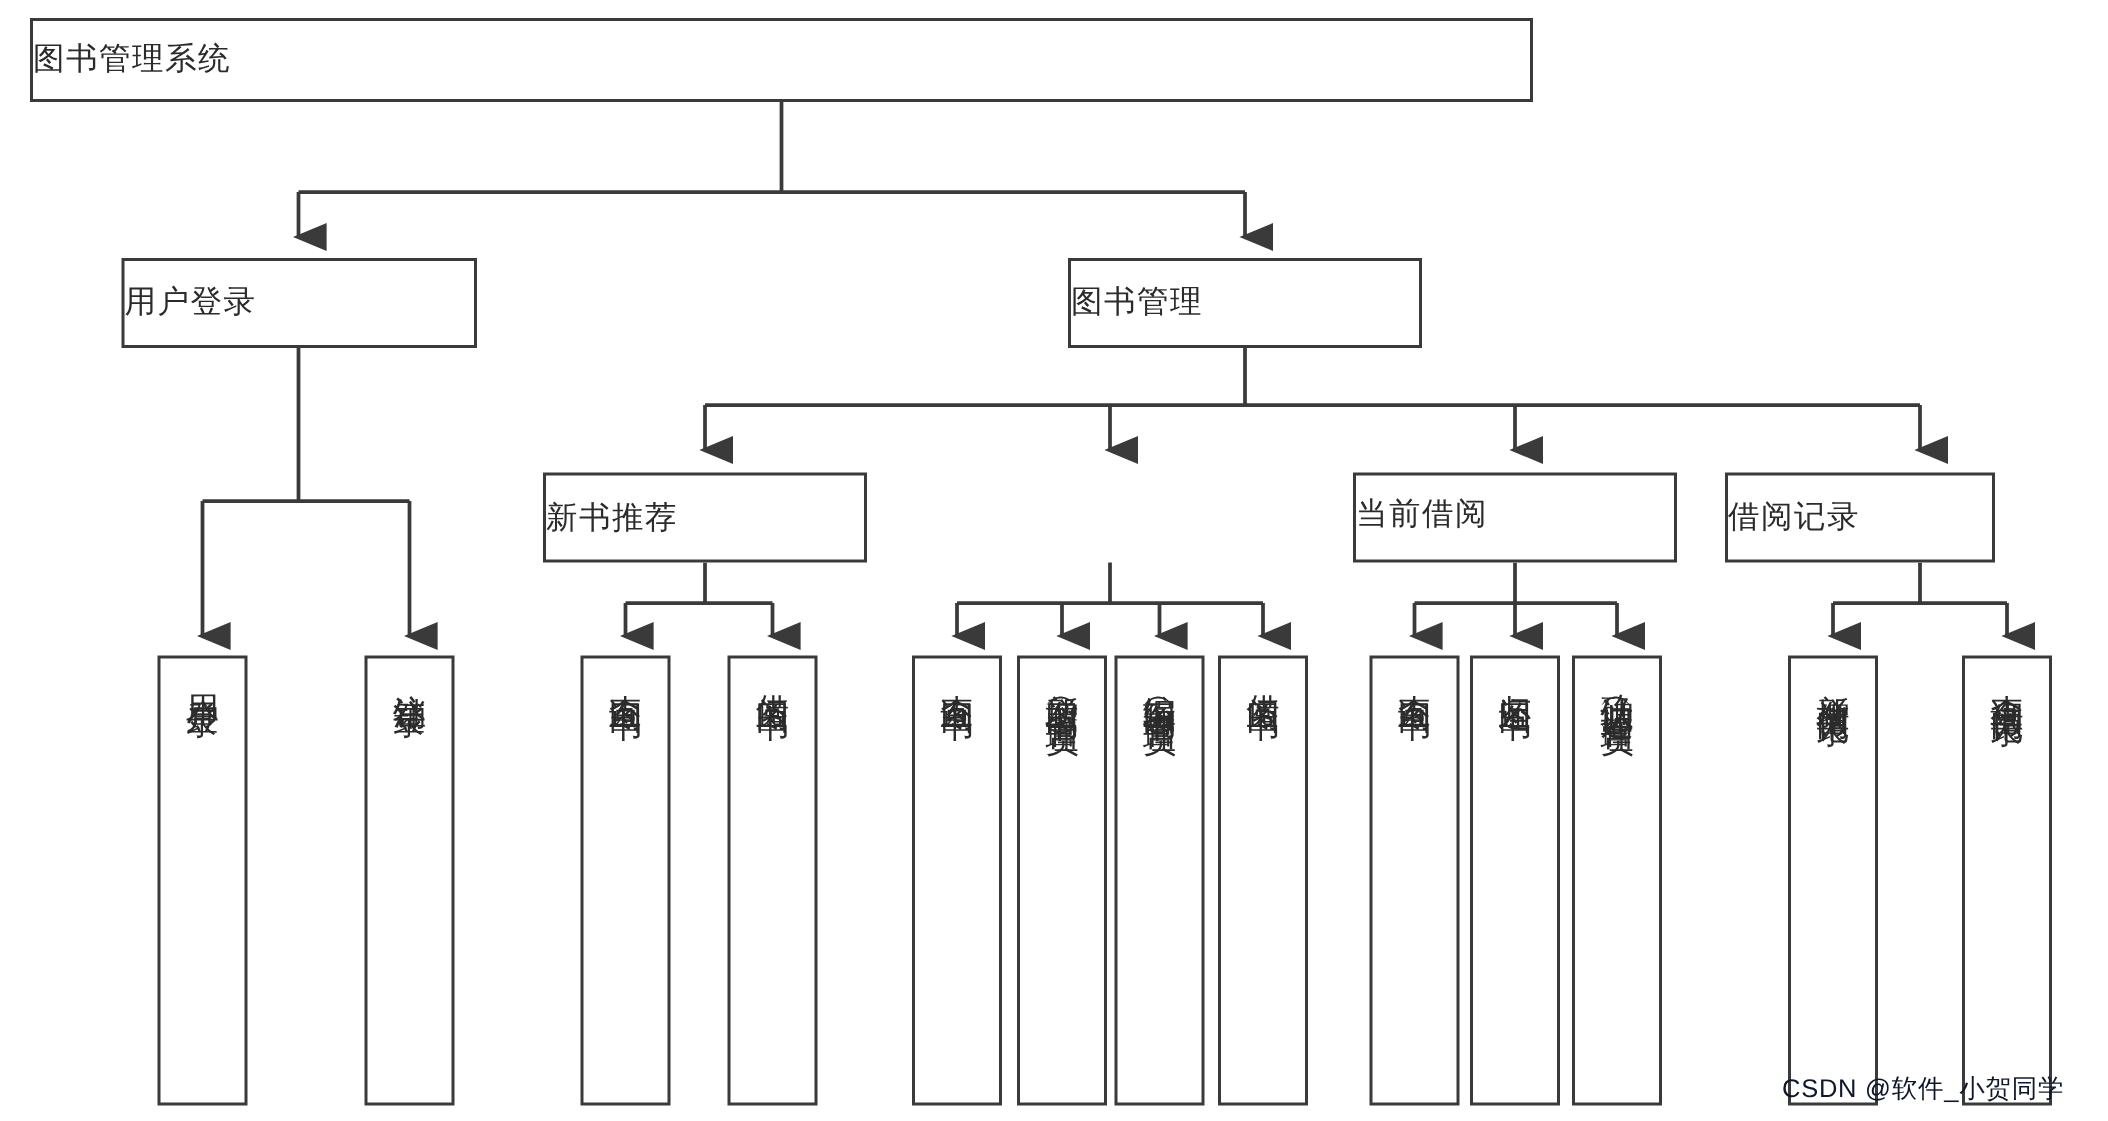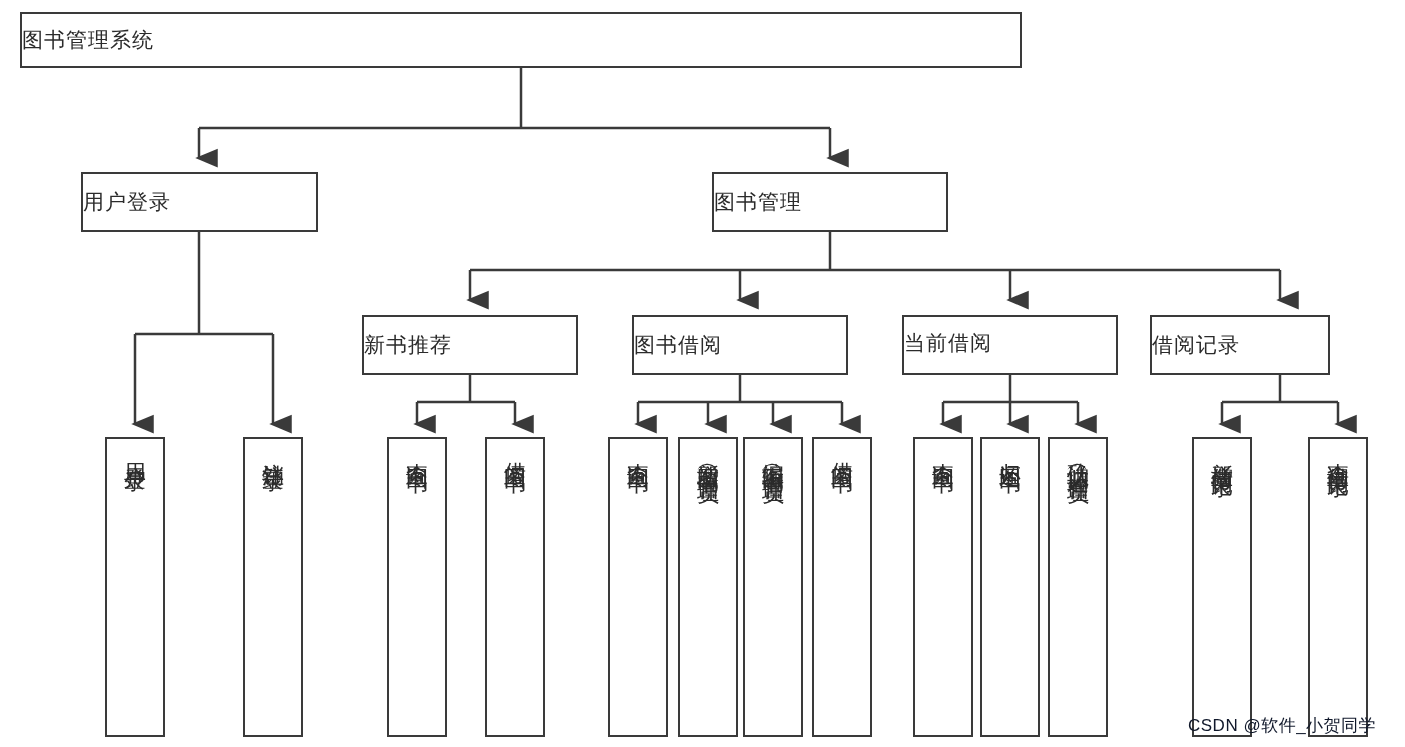--- a/index.html
+++ b/index.html
@@ -139,23 +139,20 @@
   <div class="node horiz" style="left:81px; top:172px; width:237px; height:60px;">
     <span class="node-label">用户登录</span>
   </div>
   <div class="node horiz" style="left:712px; top:172px; width:236px; height:60px;">
     <span class="node-label">图书管理</span>
   </div>
 
   <div class="node horiz" style="left:362px; top:315px; width:216px; height:60px;font-family:Liberation Serif, serif;">
     <span class="node-label">新书推荐</span>
   </div>
-  <div class="node horiz" style="left:632px; top:315px; width:216px; height:60px;">
-    <span class="node-label">图书借阅</span>
-  </div>
   <div class="node horiz" style="left:902px; top:315px; width:216px; height:60px;font-family:Liberation Mono, monospace;">
     <span class="node-label">当前借阅</span>
   </div>
   <div class="node horiz" style="left:1150px; top:315px; width:180px; height:60px;">
     <span class="node-label">借阅记录</span>
   </div>
 
   <div class="node leaf" style="left:105px; top:437px; width:60px; height:300px;">
     <span class="node-label">用户登录</span>
   </div>

